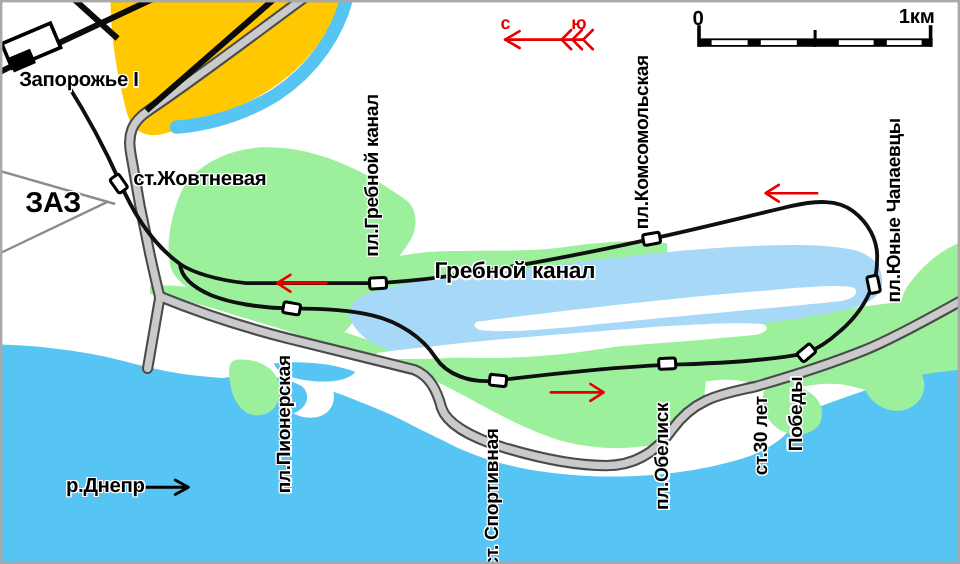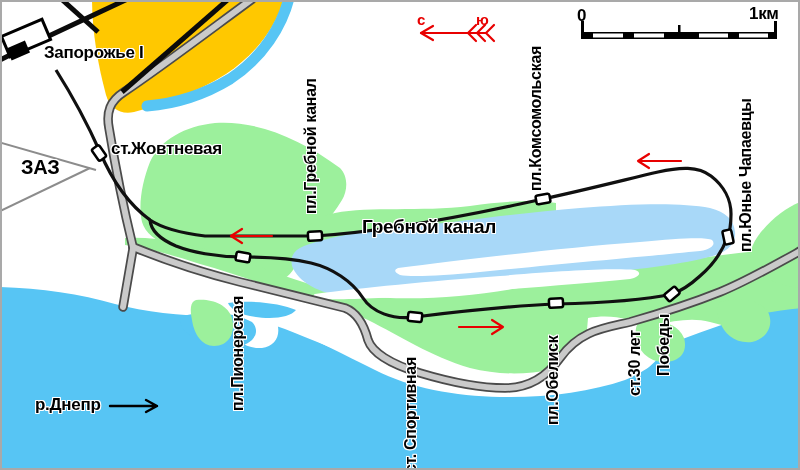--- a/index.html
+++ b/index.html
@@ -4,21 +4,21 @@
 <style>
   html,body{margin:0;padding:0;background:#fff;}
   #map{position:relative;width:800px;height:470px;overflow:hidden;background:#fff;
        font-family:"Liberation Sans",sans-serif;}
   #map::after{content:"";position:absolute;inset:0;border:2px solid #a9a9a9;pointer-events:none;}
   svg{position:absolute;left:0;top:0;}
   .lbl{position:absolute;color:#000;font-weight:bold;white-space:nowrap;letter-spacing:-0.3px;
        text-shadow:1px 0 0 #fff,-1px 0 0 #fff,0 1px 0 #fff,0 -1px 0 #fff,
                    1px 1px 0 #fff,-1px -1px 0 #fff,1px -1px 0 #fff,-1px 1px 0 #fff;}
   .vert{transform:rotate(-90deg);transform-origin:left top;}
-  .f17{font-size:17px;} .f16{font-size:16px;} .f19{font-size:19px;} .f20{font-size:20px;}
+  .f17{font-size:17px;} .f16{font-size:16px;} .f19{font-size:19px;} .f20{font-size:24px;}
   .red{color:#e80000;font-size:15px;text-shadow:none;}
   .scaleNum{font-size:17px;text-shadow:none;}
 </style>
 </head>
 <body>
 
 <div id="map">
 
 <svg width="800" height="470" viewBox="0 0 800 470">
 
@@ -142,25 +142,25 @@
       <rect x="593" y="33.5" width="30" height="4"></rect>
       <rect x="634" y="33.5" width="30" height="4"></rect>
       <rect x="699" y="33.5" width="29" height="4"></rect>
       <rect x="739" y="33.5" width="29" height="4"></rect>
     </g>
   </g>
 
   <path d="M110,406 L157,406 M157,406 L146,400 M157,406 L146,412" fill="none" stroke="#000" stroke-width="2.4" stroke-linecap="round"></path>
 </svg>
 
-<div class="lbl f17" style="left:16px;top:43px;margin-left:28px;">Запорожье I</div>
+<div class="lbl f17" style="left:16px;top:57px;">Запорожье I</div>
 <div class="lbl f20" style="left:21px;top:156px;">ЗАЗ</div>
 <div class="lbl f19" style="left:362px;top:216px;">Гребной канал</div>
 <div class="lbl f17" style="left:111px;top:139px;">ст.Жовтневая</div>
-<div class="lbl f17" style="left:19px;top:395px;padding-left:16px;">р.Днепр</div>
+<div class="lbl f17" style="left:39px;top:395px;padding-left:16px;">р.Днепр</div>
 
 <div class="lbl vert f16" style="left:302px;top:214px;">пл.Гребной канал</div>
 <div class="lbl vert f16" style="left:527px;top:191px;">пл.Комсомольская</div>
 <div class="lbl vert f16" style="left:737px;top:252px;">пл.Юные Чапаевцы</div>
 <div class="lbl vert f16" style="left:229px;top:411px;">пл.Пионерская</div>
 <div class="lbl vert f16" style="left:402px;top:473px;">ст. Спортивная</div>
 <div class="lbl vert f16" style="left:544px;top:425px;">пл.Обелиск</div>
 <div class="lbl vert f16" style="left:626px;top:396px;">ст.30 лет</div>
 <div class="lbl vert f16" style="left:655px;top:376px;">Победы</div>
 

